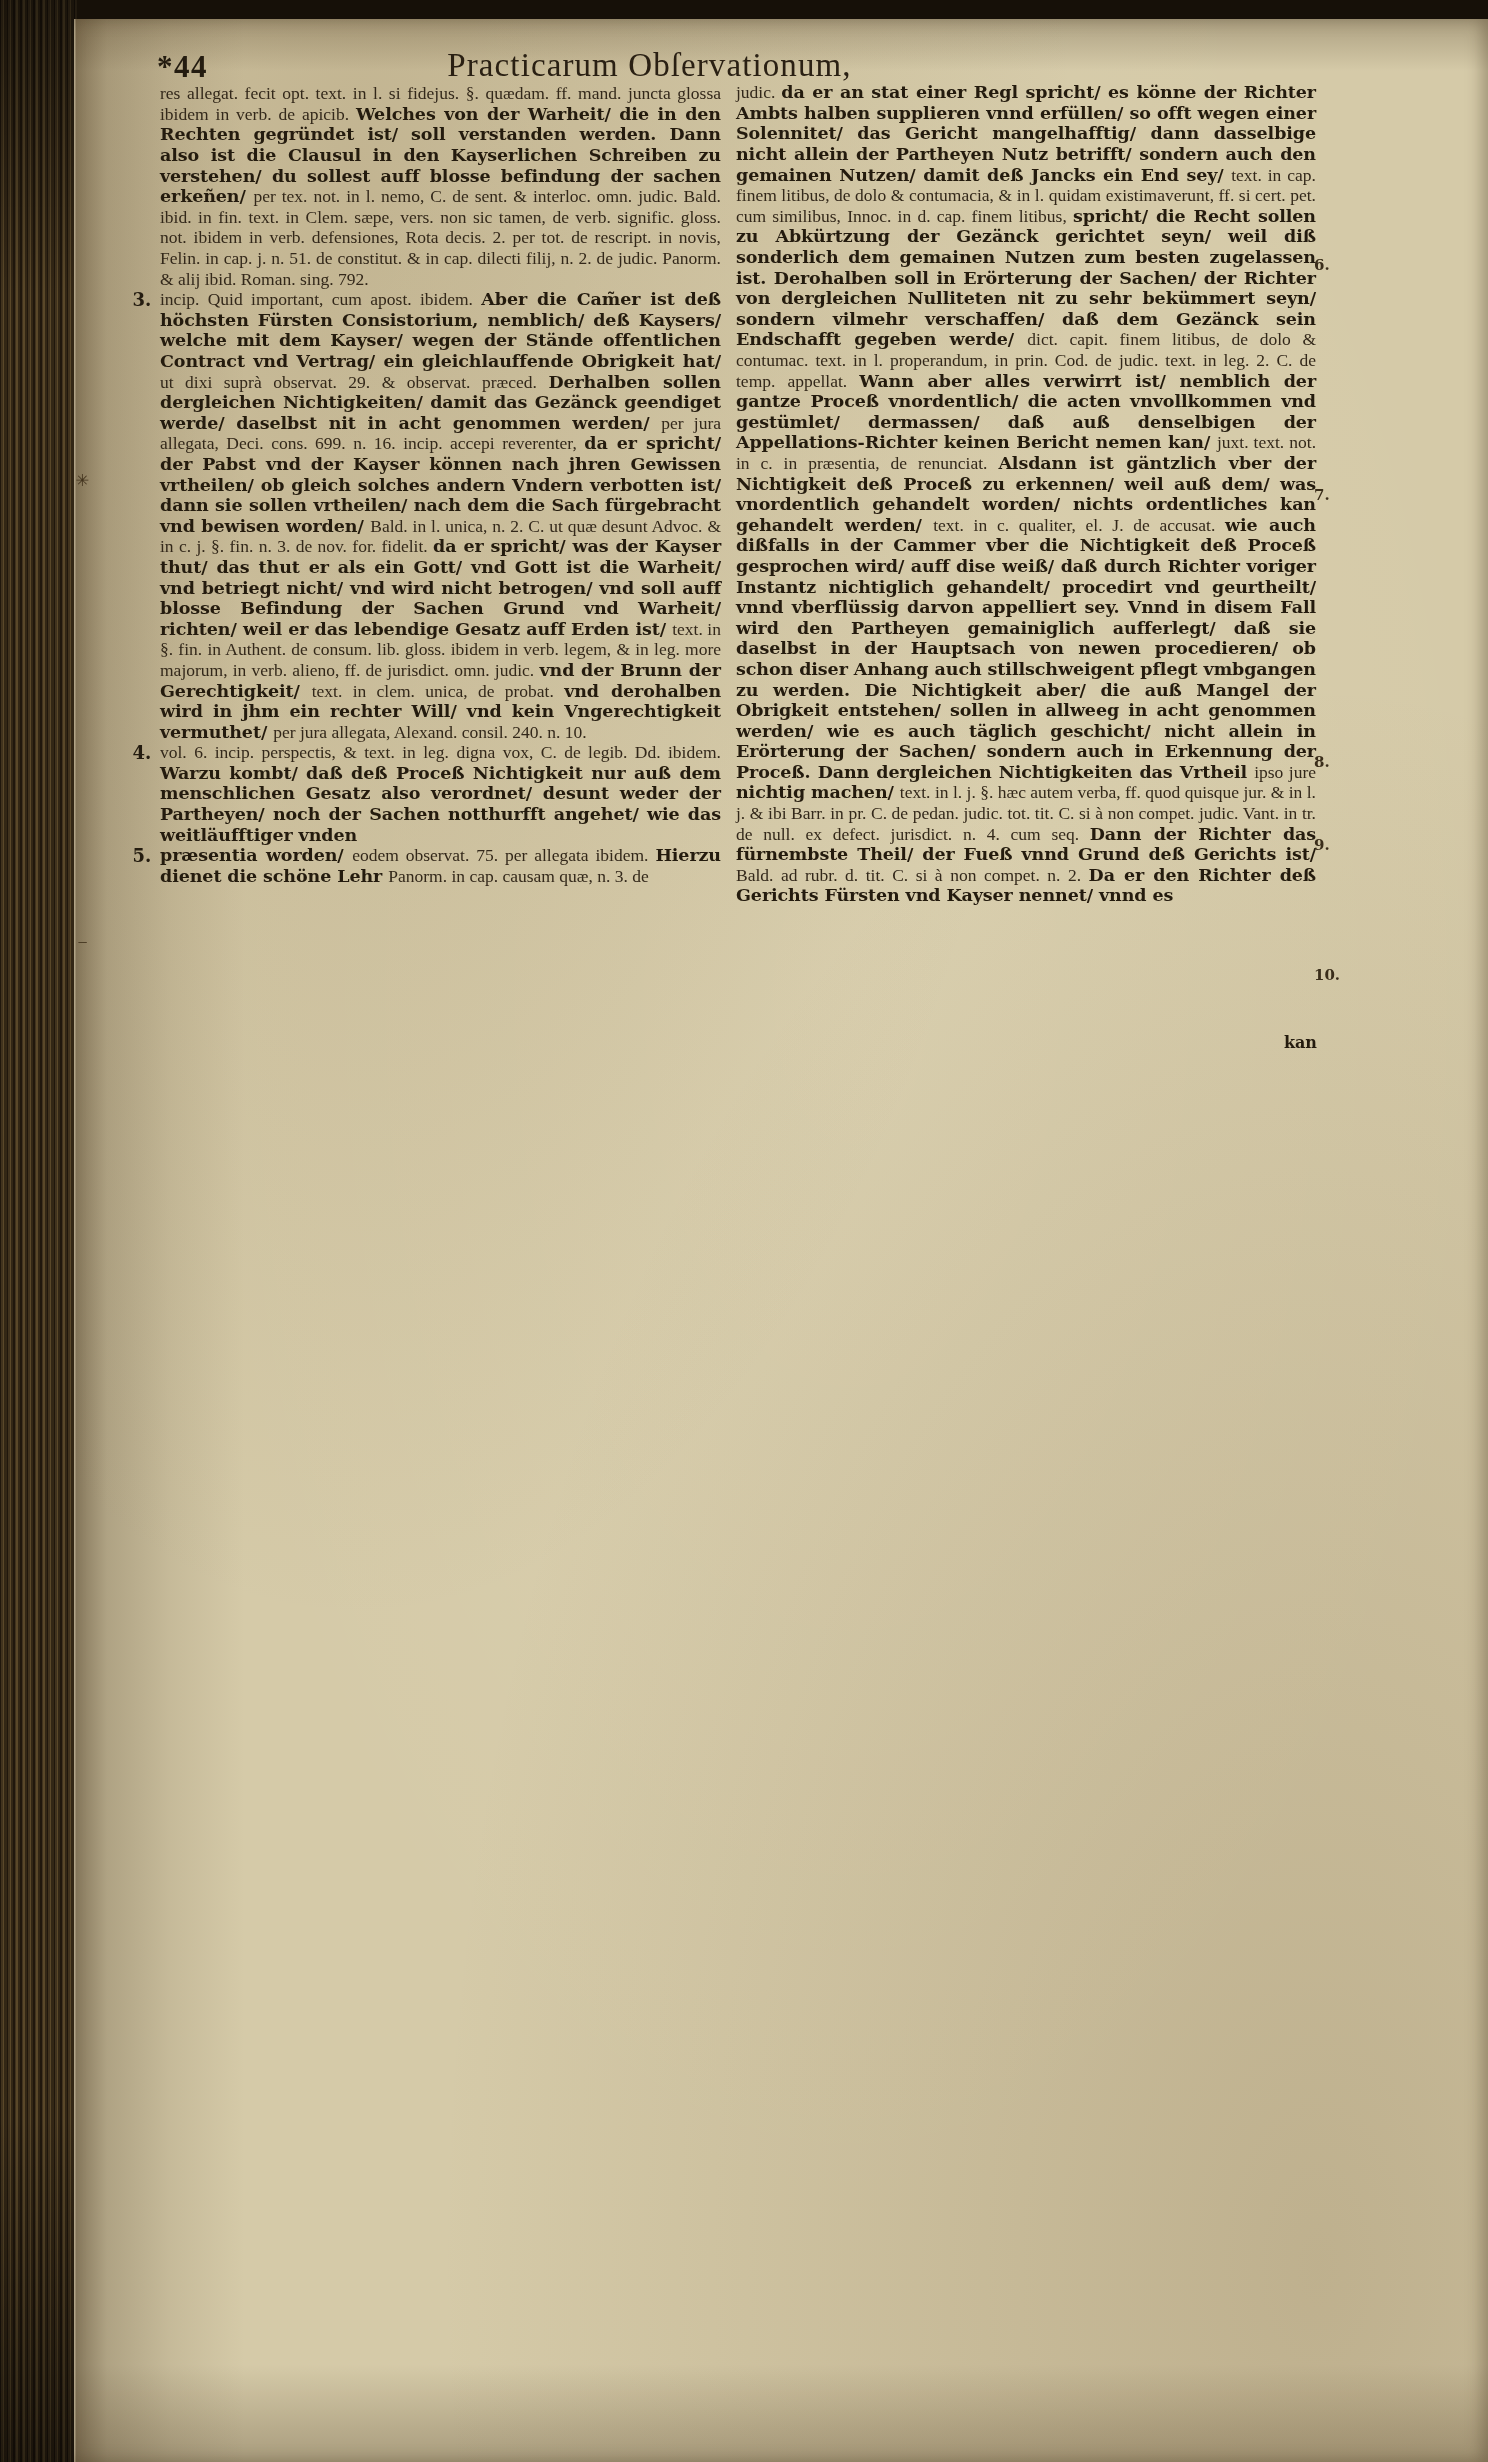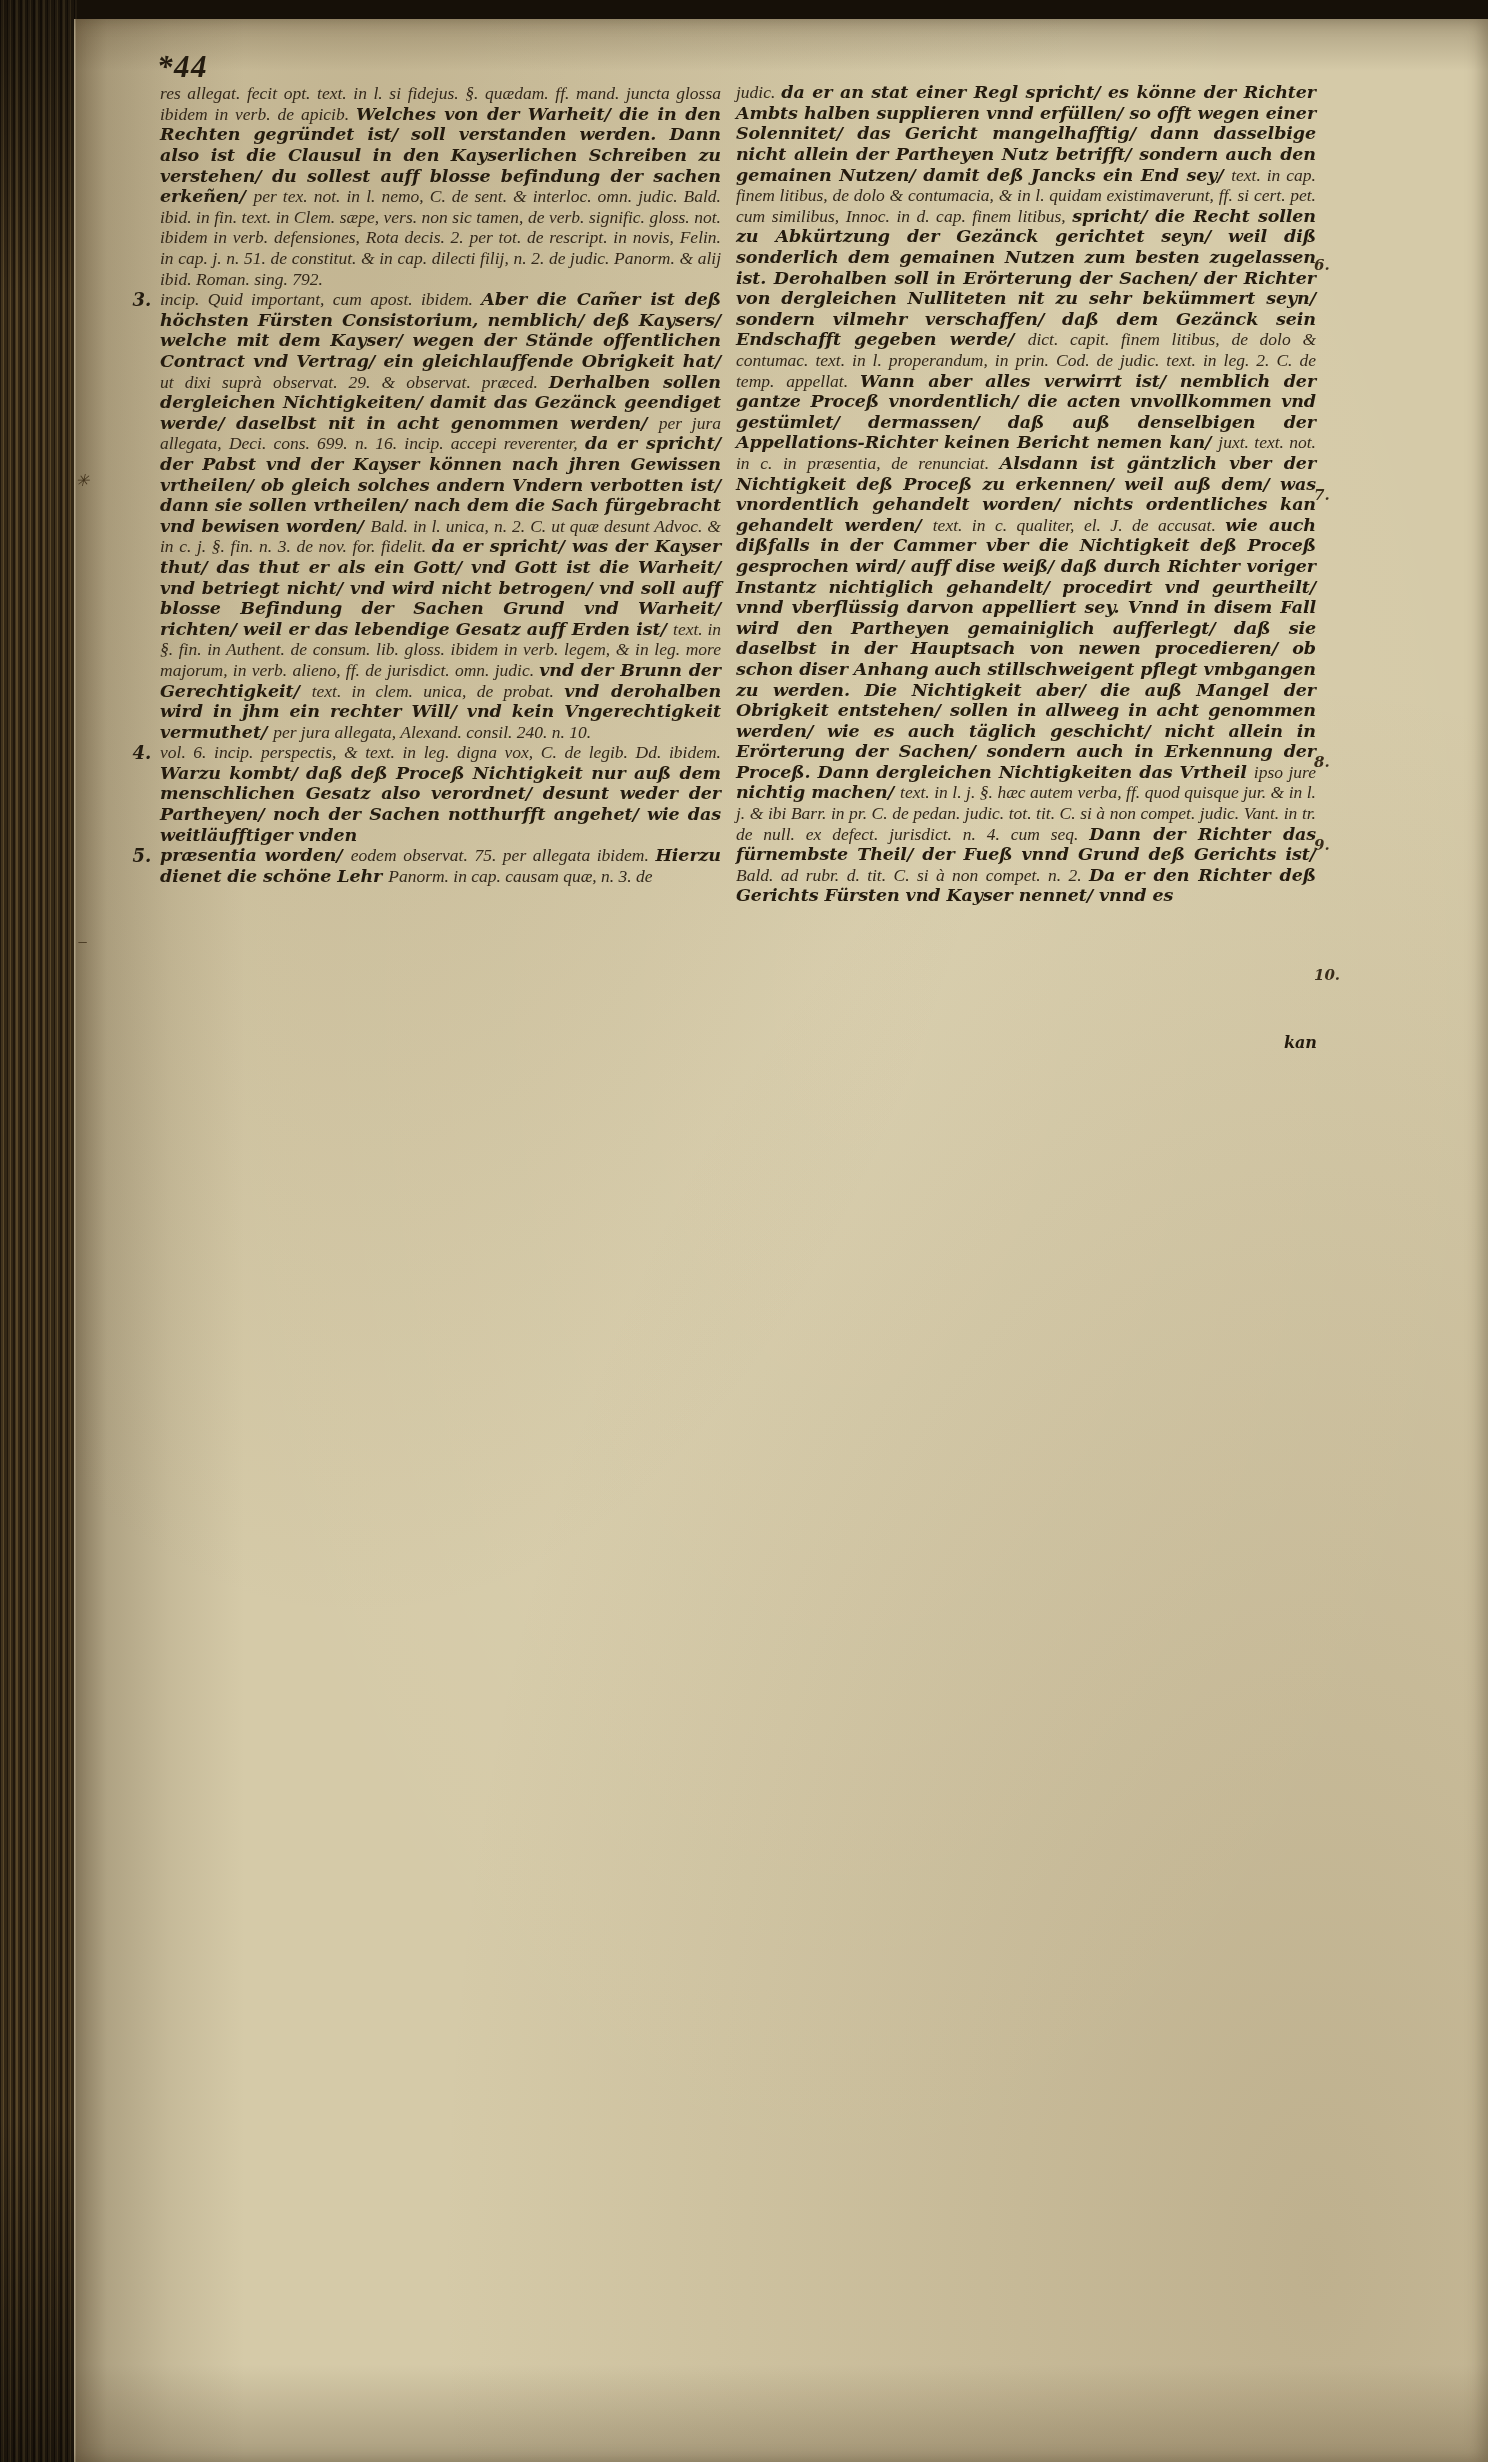--- a/index.html
+++ b/index.html
@@ -1,15 +1,15 @@
 <!DOCTYPE html>
 <html style="font-size:12px"><head>
 <meta charset="utf-8">
 <style>
-  * { margin:0; padding:0; box-sizing:border-box;font-style:italic; }
+  * { margin:0; padding:0; box-sizing:border-box; }
   html,body { width:1488px; height:2462px; }
   body {
     position:relative;
     background:#161008;
     overflow:hidden;
     font-family:"Liberation Serif", serif;
   }
   
   .spine {
     position:absolute; left:0; top:0; width:77px; height:100%;
@@ -86,20 +86,21 @@
 </style>
 </head>
 <body>
 
 <div class="spine"></div>
 
 <div class="page">
 
   <div class="pagenum">*44</div>
 
+  <div class="running-header">Practicarum Obſervationum,</div>
 
   <div class="col col-left">
       <p class="para"><span class="latin">res allegat. fecit opt. text. in l. si fidejus. §. quædam. ff. mand. juncta glossa ibidem in verb. de apicib. </span><span class="fraktur">Welches von der Warheit/ die in den Rechten gegründet ist/ soll verstanden werden. Dann also ist die Clausul in den Kayserlichen Schreiben zu verstehen/ du sollest auff blosse befindung der sachen erkeñen/ </span><span class="latin">per tex. not. in l. nemo, C. de sent. &amp; interloc. omn. judic. Bald. ibid. in fin. text. in Clem. sæpe, vers. non sic tamen, de verb. signific. gloss. not. ibidem in verb. defensiones, Rota decis. 2. per tot. de rescript. in novis, Felin. in cap. j. n. 51. de constitut. &amp; in cap. dilecti filij, n. 2. de judic. Panorm. &amp; alij ibid. Roman. sing. 792.</span></p>
       <p class="para"><span class="pmarker">3.</span><span class="latin">incip. Quid important, cum apost. ibidem. </span><span class="fraktur">Aber die Cam̃er ist deß höchsten Fürsten Consistorium, nemblich/ deß Kaysers/ welche mit dem Kayser/ wegen der Stände offentlichen Contract vnd Vertrag/ ein gleichlauffende Obrigkeit hat/ </span><span class="latin">ut dixi suprà observat. 29. &amp; observat. præced. </span><span class="fraktur">Derhalben sollen dergleichen Nichtigkeiten/ damit das Gezänck geendiget werde/ daselbst nit in acht genommen werden/ </span><span class="latin">per jura allegata, Deci. cons. 699. n. 16. incip. accepi reverenter, </span><span class="fraktur">da er spricht/ der Pabst vnd der Kayser können nach jhren Gewissen vrtheilen/ ob gleich solches andern Vndern verbotten ist/ dann sie sollen vrtheilen/ nach dem die Sach fürgebracht vnd bewisen worden/ </span><span class="latin">Bald. in l. unica, n. 2. C. ut quæ desunt Advoc. &amp; in c. j. §. fin. n. 3. de nov. for. fidelit. </span><span class="fraktur">da er spricht/ was der Kayser thut/ das thut er als ein Gott/ vnd Gott ist die Warheit/ vnd betriegt nicht/ vnd wird nicht betrogen/ vnd soll auff blosse Befindung der Sachen Grund vnd Warheit/ richten/ weil er das lebendige Gesatz auff Erden ist/ </span><span class="latin">text. in §. fin. in Authent. de consum. lib. gloss. ibidem in verb. legem, &amp; in leg. more majorum, in verb. alieno, ff. de jurisdict. omn. judic. </span><span class="fraktur">vnd der Brunn der Gerechtigkeit/ </span><span class="latin">text. in clem. unica, de probat. </span><span class="fraktur">vnd derohalben wird in jhm ein rechter Will/ vnd kein Vngerechtigkeit vermuthet/ </span><span class="latin">per jura allegata, Alexand. consil. 240. n. 10.</span></p>
       <p class="para"><span class="pmarker">4.</span><span class="latin">vol. 6. incip. perspectis, &amp; text. in leg. digna vox, C. de legib. Dd. ibidem. </span><span class="fraktur">Warzu kombt/ daß deß Proceß Nichtigkeit nur auß dem menschlichen Gesatz also verordnet/ desunt weder der Partheyen/ noch der Sachen notthurfft angehet/ wie das weitläufftiger vnden</span></p>
       <p class="para"><span class="pmarker">5.</span><span class="fraktur">præsentia worden/ </span><span class="latin">eodem observat. 75. per allegata ibidem. </span><span class="fraktur">Hierzu dienet die schöne Lehr </span><span class="latin">Panorm. in cap. causam quæ, n. 3. de</span></p>
     </div>
 
   <div class="col col-right">
       <p class="para"><span class="latin">judic. </span><span class="fraktur">da er an stat einer Regl spricht/ es könne der Richter Ambts halben supplieren vnnd erfüllen/ so offt wegen einer Solennitet/ das Gericht mangelhafftig/ dann dasselbige nicht allein der Partheyen Nutz betrifft/ sondern auch den gemainen Nutzen/ damit deß Jancks ein End sey/ </span><span class="latin">text. in cap. finem litibus, de dolo &amp; contumacia, &amp; in l. quidam existimaverunt, ff. si cert. pet. cum similibus, Innoc. in d. cap. finem litibus, </span><span class="fraktur">spricht/ die Recht sollen zu Abkürtzung der Gezänck gerichtet seyn/ weil diß sonderlich dem gemainen Nutzen zum besten zugelassen ist. Derohalben soll in Erörterung der Sachen/ der Richter von dergleichen Nulliteten nit zu sehr bekümmert seyn/ sondern vilmehr verschaffen/ daß dem Gezänck sein Endschafft gegeben werde/ </span><span class="latin">dict. capit. finem litibus, de dolo &amp; contumac. text. in l. properandum, in prin. Cod. de judic. text. in leg. 2. C. de temp. appellat. </span><span class="fraktur">Wann aber alles verwirrt ist/ nemblich der gantze Proceß vnordentlich/ die acten vnvollkommen vnd gestümlet/ dermassen/ daß auß denselbigen der Appellations-Richter keinen Bericht nemen kan/ </span><span class="latin">juxt. text. not. in c. in præsentia, de renunciat. </span><span class="fraktur">Alsdann ist gäntzlich vber der Nichtigkeit deß Proceß zu erkennen/ weil auß dem/ was vnordentlich gehandelt worden/ nichts ordentliches kan gehandelt werden/ </span><span class="latin">text. in c. qualiter, el. J. de accusat. </span><span class="fraktur">wie auch dißfalls in der Cammer vber die Nichtigkeit deß Proceß gesprochen wird/ auff dise weiß/ daß durch Richter voriger Instantz nichtiglich gehandelt/ procedirt vnd geurtheilt/ vnnd vberflüssig darvon appelliert sey. Vnnd in disem Fall wird den Partheyen gemainiglich aufferlegt/ daß sie daselbst in der Hauptsach von newen procedieren/ ob schon diser Anhang auch stillschweigent pflegt vmbgangen zu werden. Die Nichtigkeit aber/ die auß Mangel der Obrigkeit entstehen/ sollen in allweeg in acht genommen werden/ wie es auch täglich geschicht/ nicht allein in Erörterung der Sachen/ sondern auch in Erkennung der Proceß. Dann dergleichen Nichtigkeiten das Vrtheil </span><span class="latin">ipso jure </span><span class="fraktur">nichtig machen/ </span><span class="latin">text. in l. j. §. hæc autem verba, ff. quod quisque jur. &amp; in l. j. &amp; ibi Barr. in pr. C. de pedan. judic. tot. tit. C. si à non compet. judic. Vant. in tr. de null. ex defect. jurisdict. n. 4. cum seq. </span><span class="fraktur">Dann der Richter das fürnembste Theil/ der Fueß vnnd Grund deß Gerichts ist/ </span><span class="latin">Bald. ad rubr. d. tit. C. si à non compet. n. 2. </span><span class="fraktur">Da er den Richter deß Gerichts Fürsten vnd Kayser nennet/ vnnd es</span></p>

